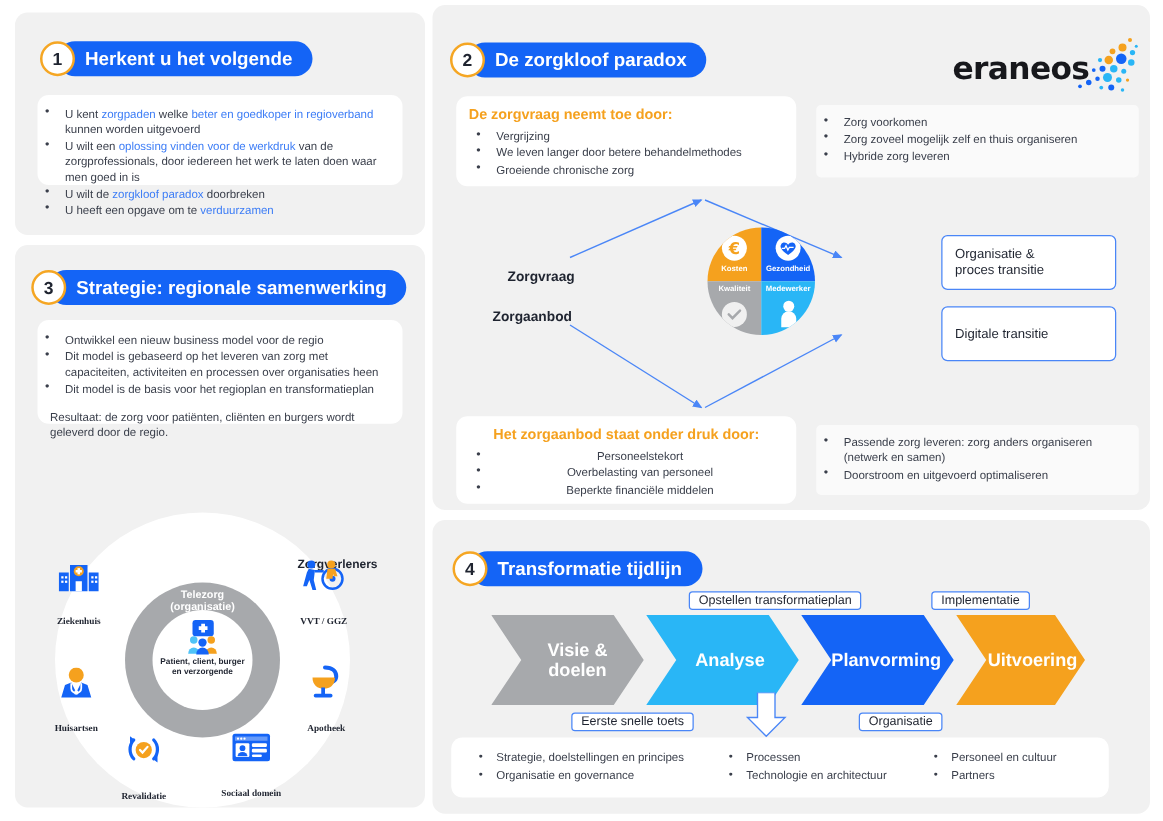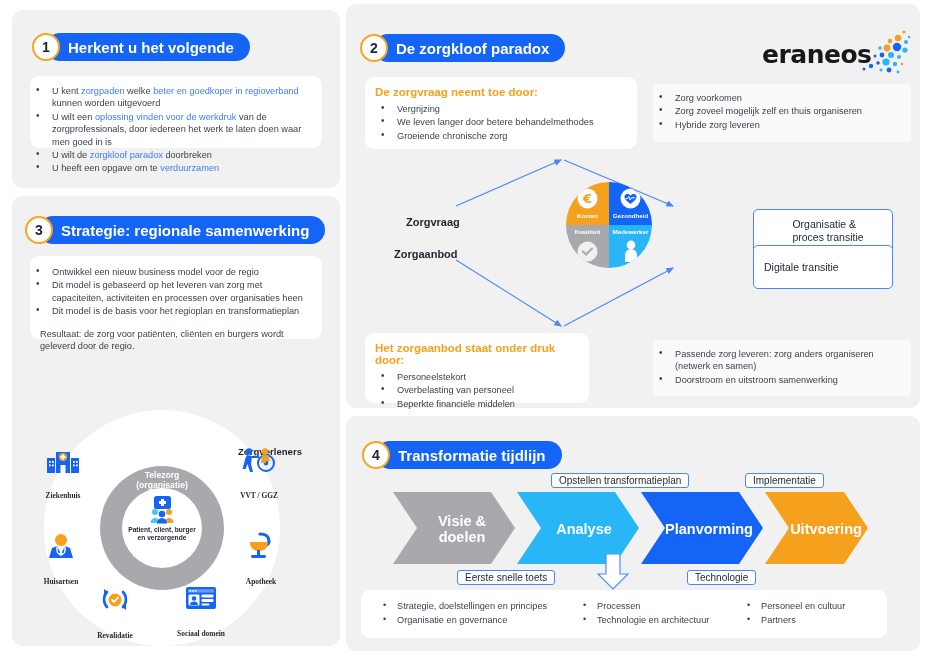--- a/index.html
+++ b/index.html
@@ -314,33 +314,33 @@
   </div>
 
   <div class="card flat" style="left:653px;top:84px;width:258px;height:58px;padding:8px 8px 0 0;box-sizing:border-box;">
     <ul class="bul" id="demand-ans-list">
         <li>Zorg voorkomen</li>
         <li>Zorg zoveel mogelijk zelf en thuis organiseren</li>
         <li>Hybride zorg leveren</li>
       </ul>
   </div>
 
-  <div class="card" style="left:365px;top:333px;width:224px;height:70px;padding:9px 10px 0 10px;box-sizing:border-box;">
+  <div class="card" style="left:365px;top:333px;width:272px;height:70px;padding:9px 10px 0 10px;box-sizing:border-box;text-align:center;">
     <div class="card-title">Het zorgaanbod staat onder druk door:</div>
     <ul class="bul" id="supply-list">
         <li>Personeelstekort</li>
         <li>Overbelasting van personeel</li>
         <li>Beperkte financiële middelen</li>
       </ul>
   </div>
 
   <div class="card flat" style="left:653px;top:340px;width:258px;height:56px;padding:8px 8px 0 0;box-sizing:border-box;">
     <ul class="bul" id="supply-ans-list">
         <li>Passende zorg leveren: zorg anders organiseren (netwerk en samen)</li>
-        <li>Doorstroom en uitstroom samenwerking</li>
+        <li>Doorstroom en uitgevoerd optimaliseren</li>
       </ul>
   </div>
 
   <svg style="position:absolute;left:346px;top:150px;" width="574" height="190">
     <defs>
       <marker id="ah" markerWidth="7" markerHeight="7" refX="6" refY="3" orient="auto">
         <path d="M0,0 L7,3 L0,6 z" fill="#4a86f7"></path>
       </marker>
     </defs>
     <g stroke="#4a86f7" stroke-width="1.1" fill="none" marker-end="url(#ah)">
@@ -379,21 +379,21 @@
     </div>
     <div class="quad" style="left:43px;top:43px;border-bottom-right-radius:43px;background:#29b6f6;">
       <div class="q-lbl" style="top:3px;left:0;">Medewerker</div>
       <svg style="position:absolute;left:14px;top:15px;" width="16" height="22" viewBox="0 0 16 22">
         <circle cx="8" cy="5" r="4.4" fill="#fff"></circle>
         <path d="M2 22 v-7 a6 6 0 0 1 12 0 v7 z" fill="#fff"></path>
       </svg>
     </div>
   </div>
 
-  <div class="tbox" style="left:753px;top:209px;width:128px;height:42px;justify-content:center;">
+  <div class="tbox" style="left:753px;top:188px;width:128px;height:42px;">
     <span>Organisatie &amp;<br>proces transitie</span>
   </div>
   <div class="tbox" style="left:753px;top:245px;width:128px;height:42px;">Digitale transitie</div>
 
   <div class="panel" id="panel-timeline"></div>
 
   <div class="sec-head" style="left:362px;top:441px;">
     <div class="sec-num">4</div>
     <div class="sec-pill">Transformatie tijdlijn</div>
   </div>
@@ -413,21 +413,21 @@
   </div>
   <div class="chev" style="left:539px;top:519px;width:90px;height:20px;">Analyse</div>
   <div class="chev" style="left:654px;top:519px;width:110px;height:20px;">Planvorming</div>
   <div class="chev" style="left:778px;top:519px;width:96px;height:20px;">Uitvoering</div>
 
   <svg style="position:absolute;left:595px;top:554px;" width="36" height="36">
     <path d="M11,0 h14 v20 h8 l-15,15 l-15,-15 h8 z" fill="#fff" stroke="#4a86f7" stroke-width="1.1"></path>
   </svg>
 
   <div class="tag" style="left:457px;top:570px;">Eerste snelle toets</div>
-  <div class="tag" style="left:687px;top:570px;">Technologie</div>
+  <div class="tag" style="left:687px;top:570px;">Organisatie</div>
 
   <div class="card" style="left:361px;top:590px;width:526px;height:48px;">
     <div class="tl-list" style="left:18px;top:9px;width:200px;position:absolute;">
       <ul id="tl-col-0">
           <li>Strategie, doelstellingen en principes</li>
           <li>Organisatie en governance</li>
         </ul>
     </div>
     <div class="tl-list" style="left:218px;top:9px;width:170px;position:absolute;">
       <ul id="tl-col-1">

